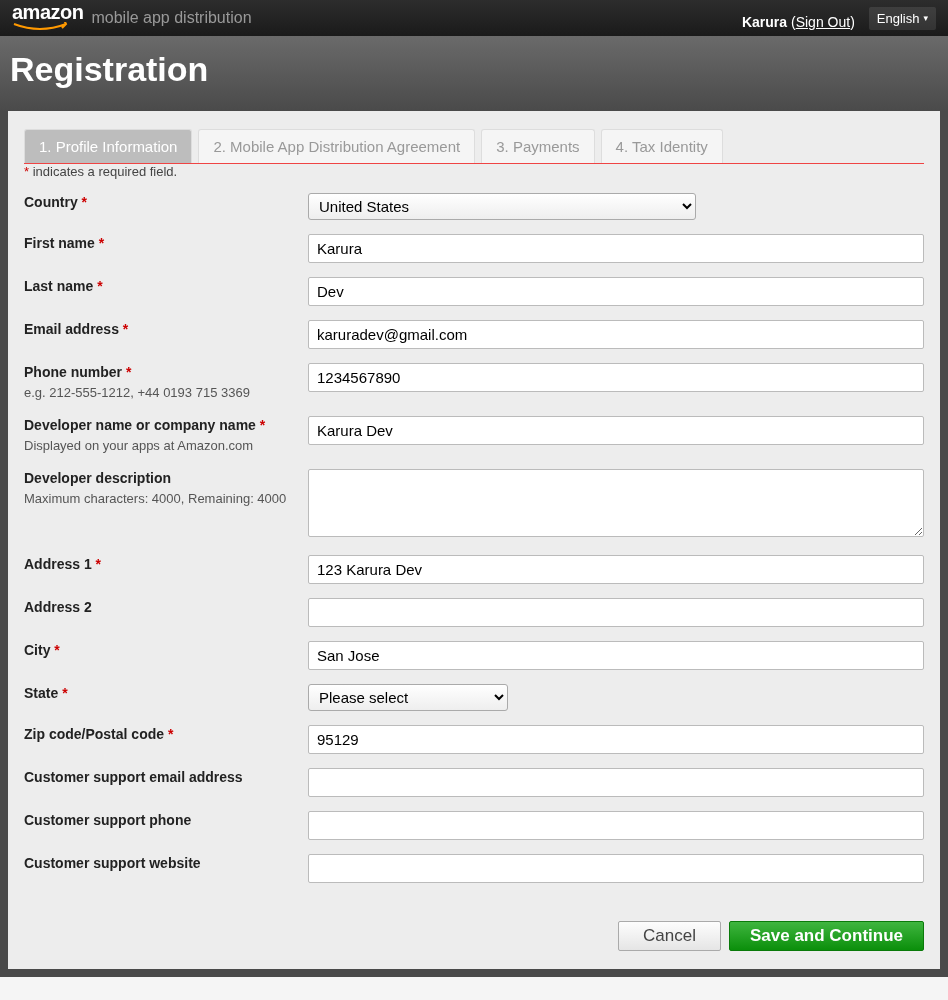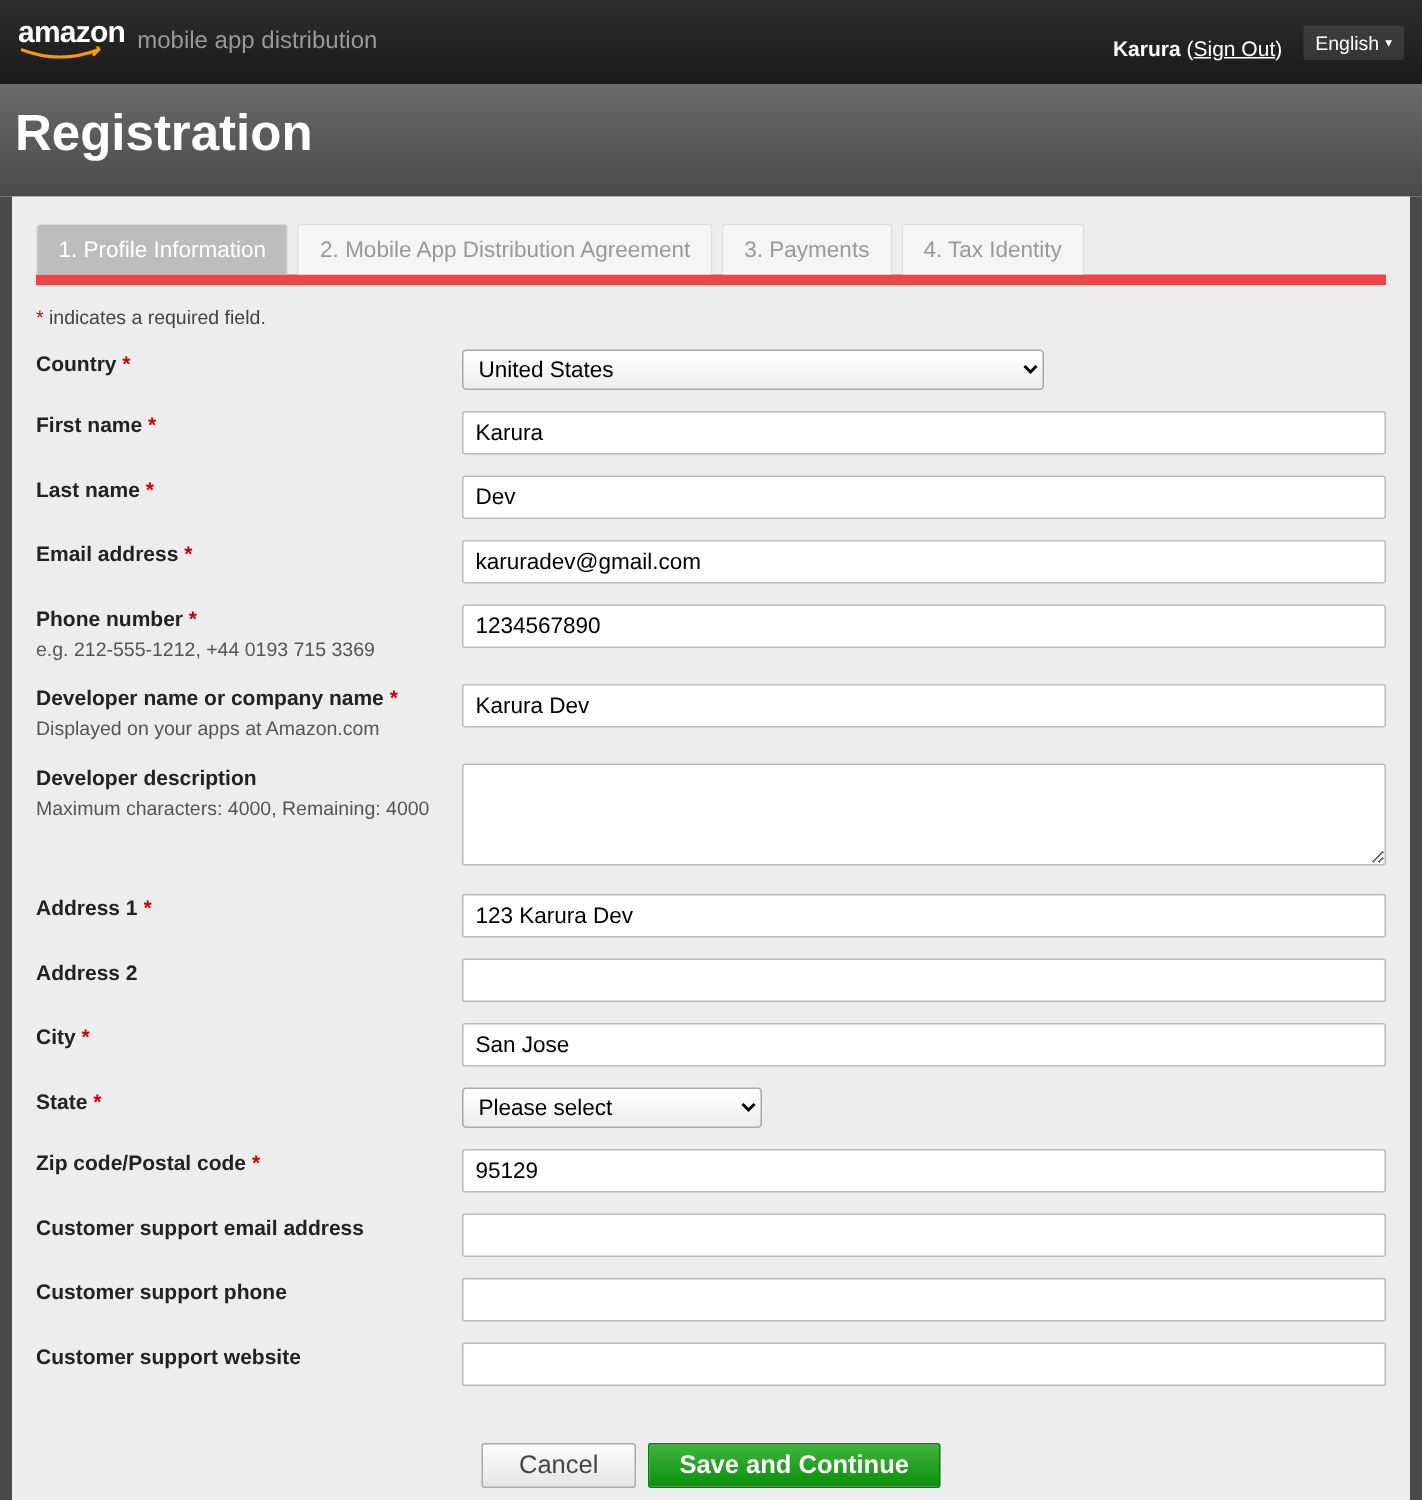--- a/index.html
+++ b/index.html
@@ -1,45 +1,45 @@
 <!DOCTYPE html>
 <html><head>
 <meta charset="utf-8">
 <style>
 * { box-sizing: border-box; margin: 0; padding: 0; }
 body { font-family: Arial, Helvetica, sans-serif; background: #f5f5f5; width: 948px; }
-.header { background: linear-gradient(#2d2d2d, #1a1a1a); height: 56px; display: flex; align-items: center; padding: 0 12px; justify-content: space-between; }
+.header { background: linear-gradient(#2d2d2d, #1a1a1a); height: 36px; display: flex; align-items: center; padding: 0 12px; justify-content: space-between; }
 .logo-area { display: flex; align-items: center; gap: 6px; }
 .logo-text { color: #fff; font-size: 20px; font-weight: bold; letter-spacing: -0.5px; }
 .logo-sub { color: #999; font-size: 16px; margin-left: 2px; }
 .header-right { display: flex; align-items: flex-end; gap: 14px; color: #fff; font-size: 14px; }
 .user-name { font-weight: bold; }
 .paren { color: #fff; }
 .sign-out { color: #fff; text-decoration: underline; cursor: pointer; }
 .lang-sel { background: rgba(255,255,255,0.1); color: #fff; padding: 4px 8px; font-size: 13px; display: flex; align-items: center; gap: 4px; cursor: pointer; border-radius: 2px; }
 .chev { font-size: 9px; }
 .subheader { background: linear-gradient(#6a6a6a, #4a4a4a); padding: 14px 10px 22px 10px; }
 .page-title { color: #fff; font-size: 34px; font-weight: bold; }
 .content-wrap { padding: 0 8px 8px 8px; background: linear-gradient(#4a4a4a, #4a4a4a); }
 .content { background: #ededed; padding: 18px 16px; }
-.tabs { display: flex; gap: 6px; border-bottom: 7px solid #ef4444; margin-bottom: 14px; }
+.tabs { display: flex; gap: 6px; border-bottom: 1px solid #ef4444; }
 .tab { padding: 8px 14px; font-size: 15px; color: #999; background: #f5f5f5; border-radius: 3px 3px 0 0; cursor: pointer; border: 1px solid #ddd; border-bottom: none; }
 .tab.active { background: #bdbdbd; color: #fff; }
 .req-note { font-size: 13px; color: #444; margin-bottom: 14px; }
 .asterisk { color: #c00; }
 .form-row { display: flex; align-items: flex-start; margin-bottom: 14px; }
 .label-col { width: 284px; padding-right: 10px; font-size: 14px; color: #222; font-weight: bold; line-height: 1.4; }
 .label-hint { font-weight: normal; color: #555; font-size: 13px; }
 .input-col { flex: 1; }
 .text-input { width: 100%; padding: 5px 8px; font-size: 15px; border: 1px solid #bbb; border-radius: 2px; background: #fff; }
 .textarea-input { width: 100%; height: 68px; padding: 5px 8px; font-size: 15px; border: 1px solid #bbb; border-radius: 2px; background: #fff; resize: both; }
 .select-input { padding: 3px 6px; font-size: 15px; border: 1px solid #aaa; border-radius: 3px; background: linear-gradient(#fff,#eee); }
 .select-country { width: 388px; }
 .select-state { width: 200px; }
-.footer-btns { display: flex; justify-content: center; gap: 8px; margin-top: 28px; padding-top: 10px; }
+.footer-btns { display: flex; justify-content: flex-end; gap: 8px; margin-top: 28px; padding-top: 10px; }
 .btn { padding: 4px 24px; font-size: 17px; border: 1px solid #aaa; border-radius: 2px; cursor: pointer; }
 .btn-cancel { background: linear-gradient(#fdfdfd,#e5e5e5); color: #444; }
 .btn-save { background: linear-gradient(#3fb53f,#0b8f0b); color: #fff; border: 1px solid #0a7a0a; font-weight: bold; padding: 4px 20px; }
 </style>
 </head>
 <body>
 
 <div class="header">
   <div class="logo-area">
     <div>

